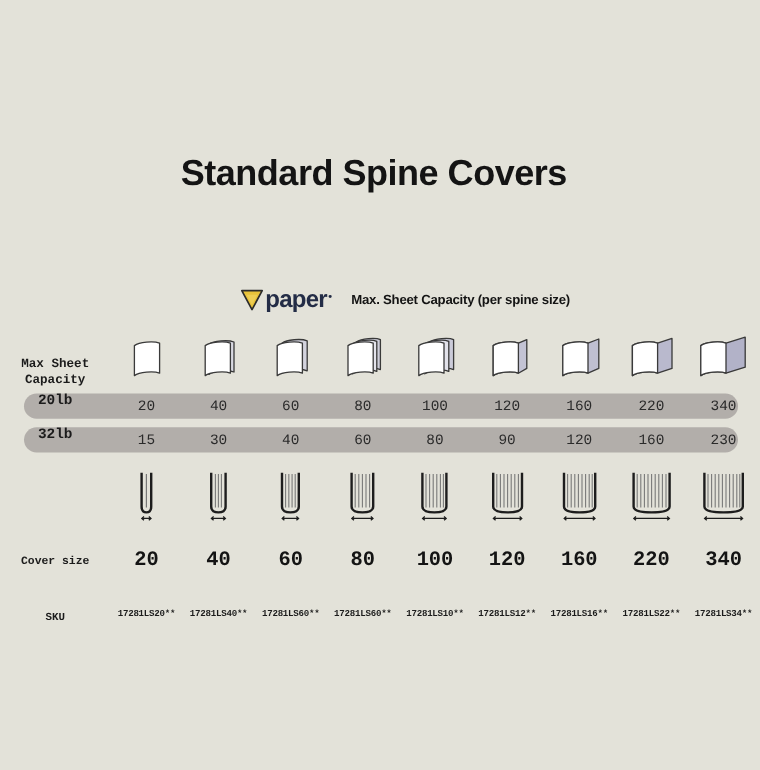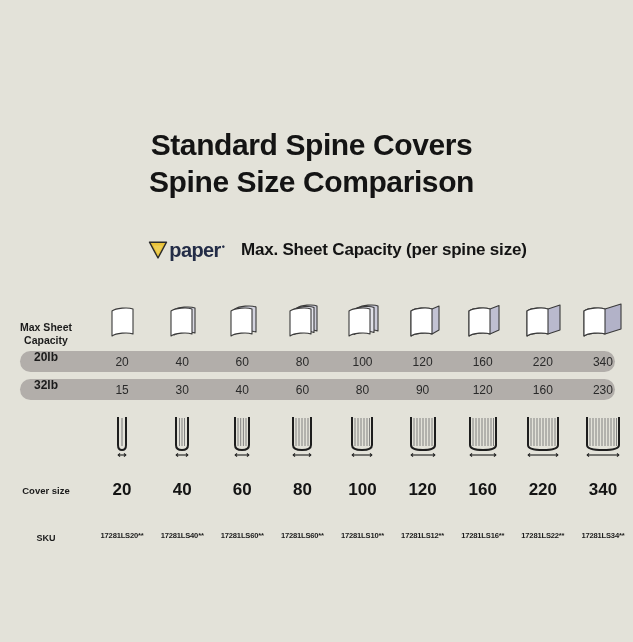--- a/index.html
+++ b/index.html
@@ -58,32 +58,33 @@
     line-height: 20px;
   }
   .logo-tm {
     font-size: 9px;
     color: #232c46;
     font-weight: bold;
     align-self: flex-start;
     margin-top: 2px;
   }
   .subtitle-text {
-    font-size: 17px;
+    font-size: 11px;
     font-weight: bold;
     color: #141414;
     letter-spacing: -0.2px;
   }
 
   
   .table {
     position: absolute;
-    top: 295px;
+    top: 272px;
     left: 0;
     width: 633px;
+    font-family: Liberation Mono, monospace;
   }
   .row {
     display: flex;
     align-items: center;
     width: 633px;
   }
   .rowlabel {
     width: 92px;
     flex: 0 0 92px;
     text-align: center;
@@ -163,21 +164,20 @@
     font-weight: bold;
     color: #1b1b1b;
     letter-spacing: -0.2px;
   }
 </style>
 </head>
 <body>
 
 <div class="title-block">
   <div class="title-line">Standard Spine Covers</div>
-  <div class="title-line">Spine Size Comparison</div>
 </div>
 
 <div class="subtitle-row">
   <div class="logo">
     <svg class="logo-v" width="20" height="20" viewBox="0 0 20 20">
       <path d="M1.5 2.2 L18.5 2.2 L10 18 Z" fill="#e8c23a" stroke="#2b2b2b" stroke-width="1.4" stroke-linejoin="round"></path>
       <path d="M5.4 5.6 L14.6 5.6 L10 14.2 Z" fill="#f2d96a" opacity="0.55"></path>
     </svg>
     <span class="logo-word">paper</span>
     <span class="logo-tm">•</span>

